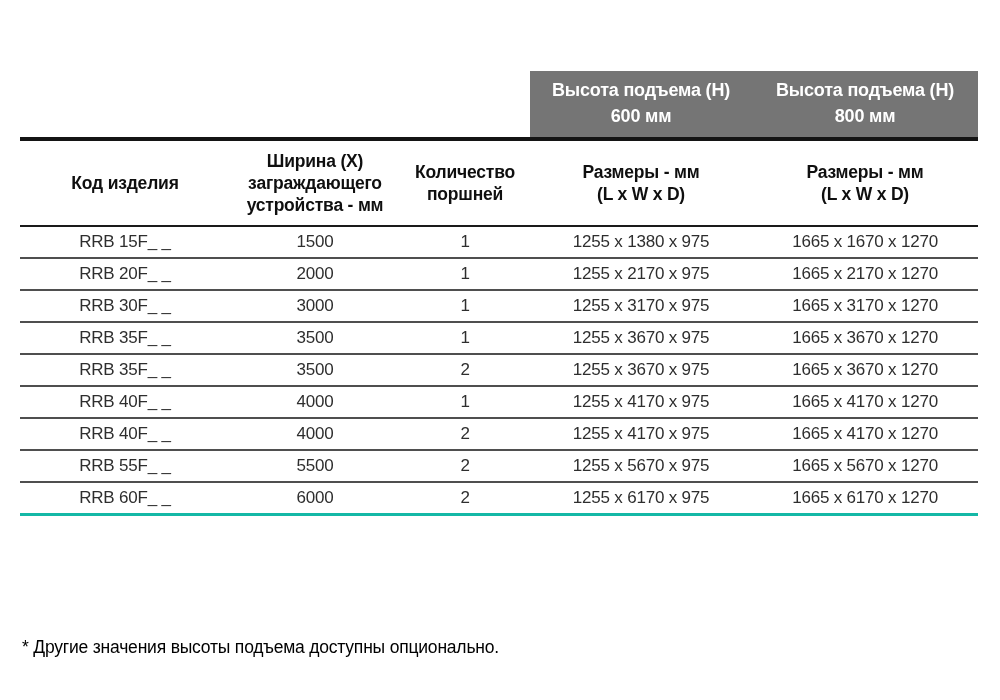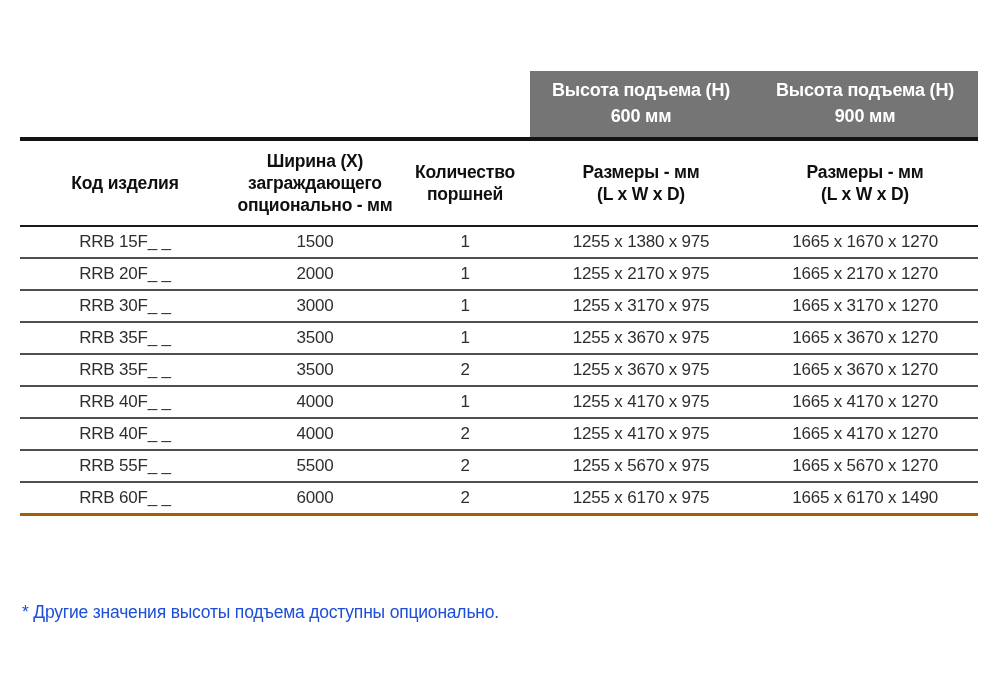--- a/index.html
+++ b/index.html
@@ -63,30 +63,30 @@
     height: 30px;
     font-size: 17px;
     color: #2e2e2e;
     text-align: center;
     vertical-align: middle;
     border-bottom: 2px solid #4f4f4f;
     letter-spacing: -0.2px;
     padding: 0;
   }
   tbody tr:last-child td {
-    border-bottom: 3px solid #a16207;
+    border-bottom: 3px solid #14b8a6;
   }
   
   .footnote {
     position: absolute;
     left: 22px;
-    top: 586px;
+    top: 621px;
     margin: 0;
     font-size: 17.5px;
-    color: #1d4ed8;
+    color: #000000;
     letter-spacing: -0.2px;
   }
 </style>
 </head>
 <body>
 
 <div class="page">
 
   <table class="spec-table">
     <colgroup>
@@ -98,29 +98,29 @@
     </colgroup>
     <thead>
       <tr class="band-row">
         <td class="band-empty" colspan="3"></td>
         <th class="band-cell" style="background: rgb(117, 117, 117); color: rgb(255, 255, 255);">
           <div>Высота подъема (H)</div>
           <div>600 мм</div>
         </th>
         <th class="band-cell" style="background: rgb(117, 117, 117); color: rgb(255, 255, 255);">
           <div>Высота подъема (H)</div>
-          <div>900 мм</div>
+          <div>800 мм</div>
         </th>
       </tr>
       <tr class="header-row">
         <th>Код изделия</th>
         <th>
           <div>Ширина (X)</div>
           <div>заграждающего</div>
-          <div>опционально - мм</div>
+          <div>устройства - мм</div>
         </th>
         <th>
           <div>Количество</div>
           <div>поршней</div>
         </th>
         <th>
           <div>Размеры - мм</div>
           <div>(L x W x D)</div>
         </th>
         <th>
@@ -196,20 +196,20 @@
     <td>2</td>
     <td>1255 x 5670 x 975</td>
     <td>1665 x 5670 x 1270</td>
   </tr>
 
   <tr class="data-row">
     <td>RRB 60F_ _</td>
     <td>6000</td>
     <td>2</td>
     <td>1255 x 6170 x 975</td>
-    <td>1665 x 6170 x 1490</td>
+    <td>1665 x 6170 x 1270</td>
   </tr>
 </tbody>
   </table>
 
   <p class="footnote">* Другие значения высоты подъема доступны опционально.</p>
 
 </div>
 
 </body></html>

